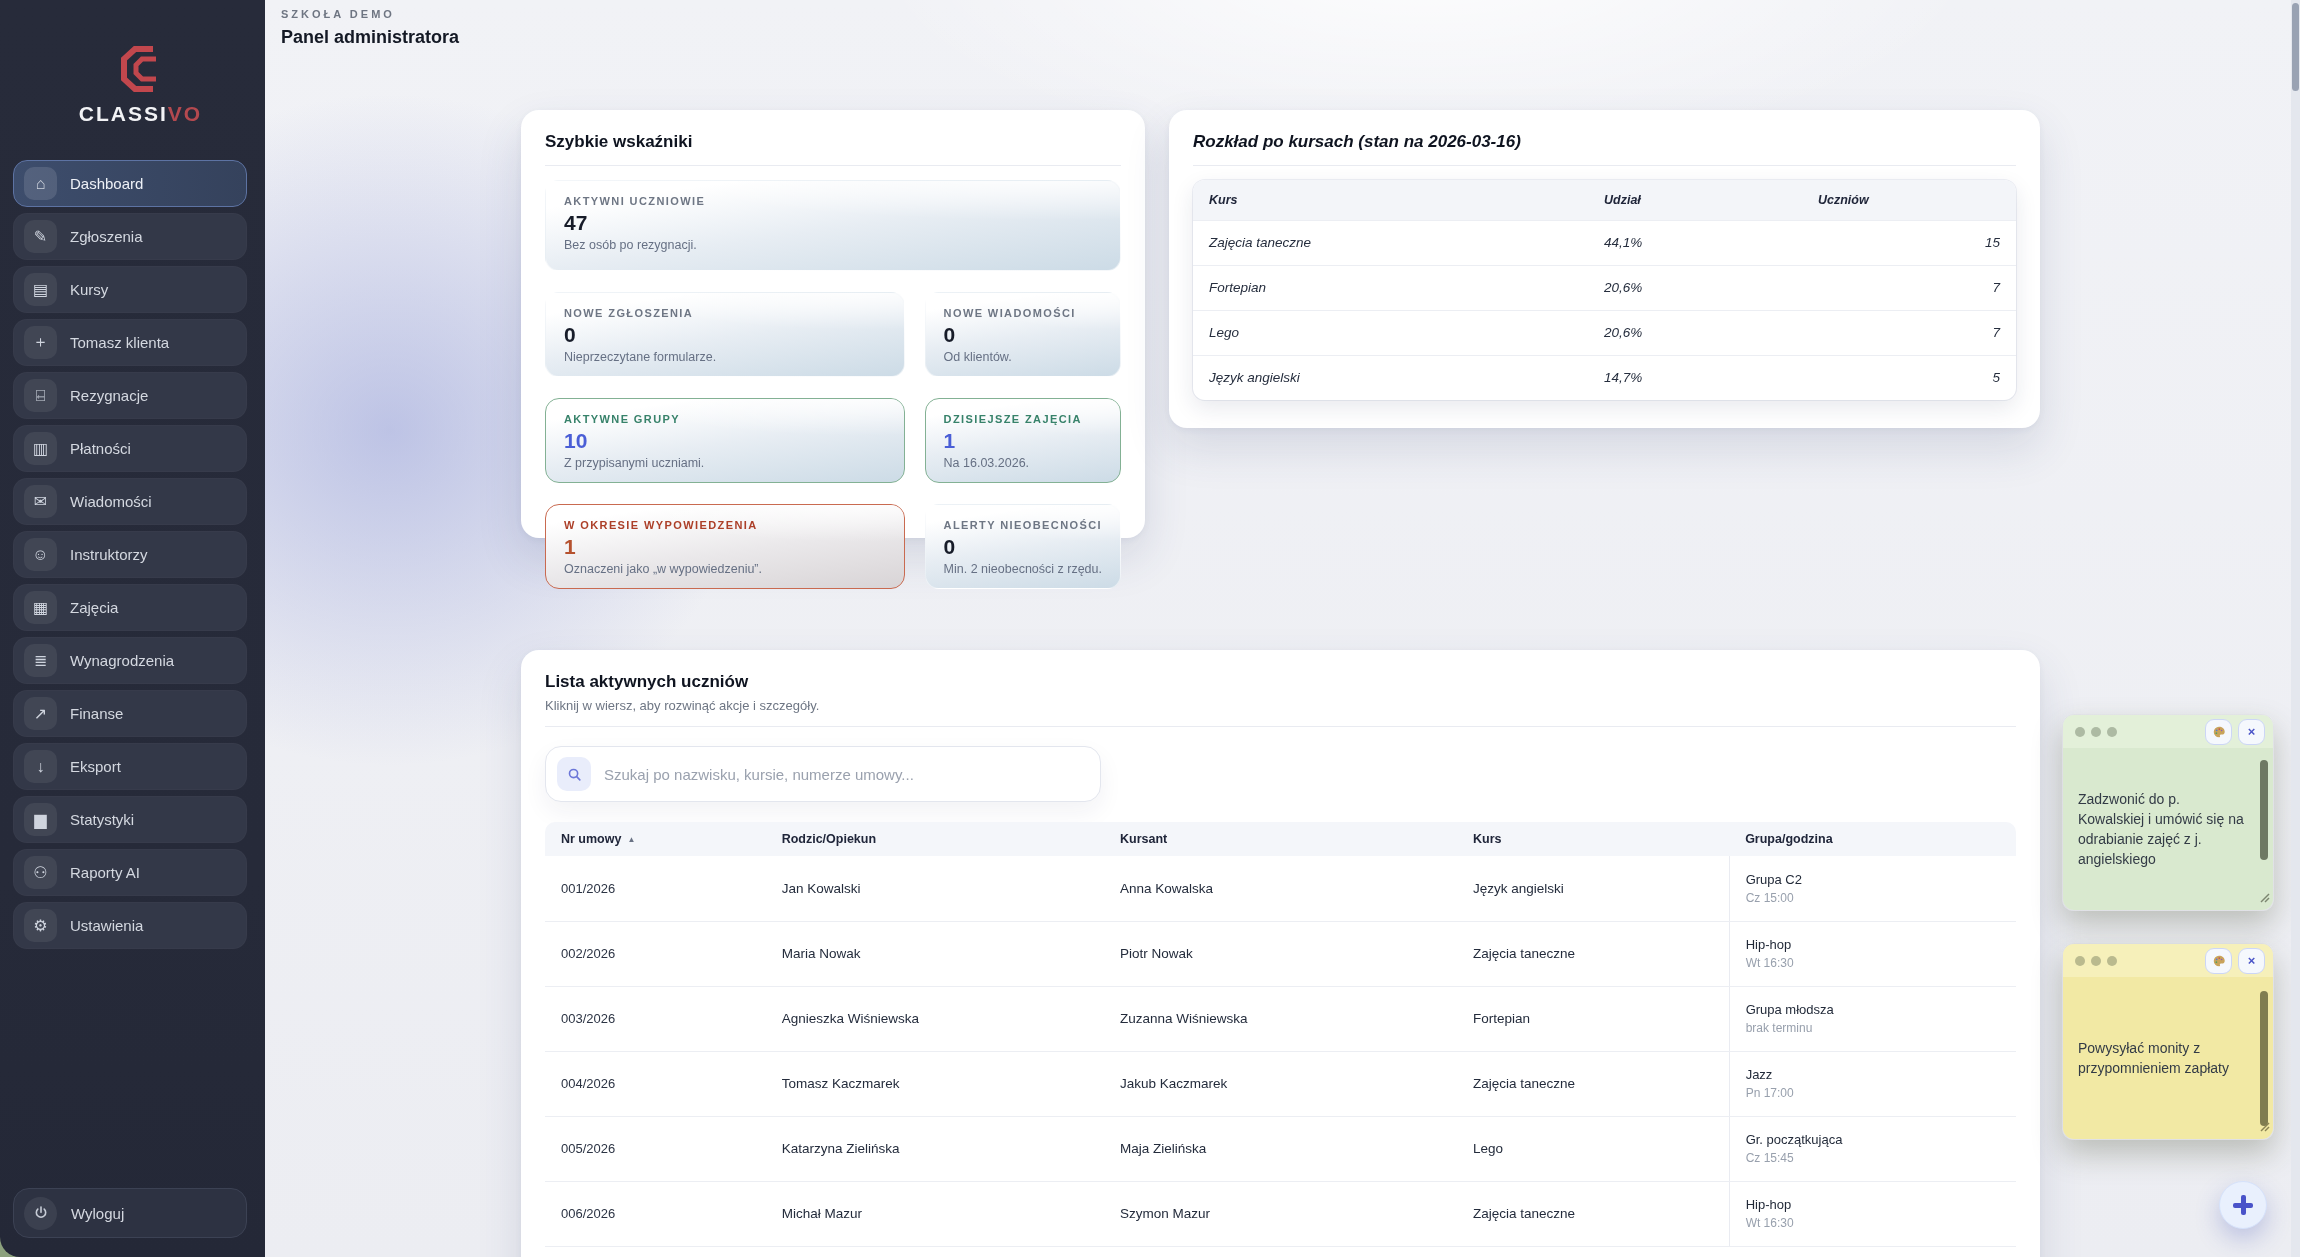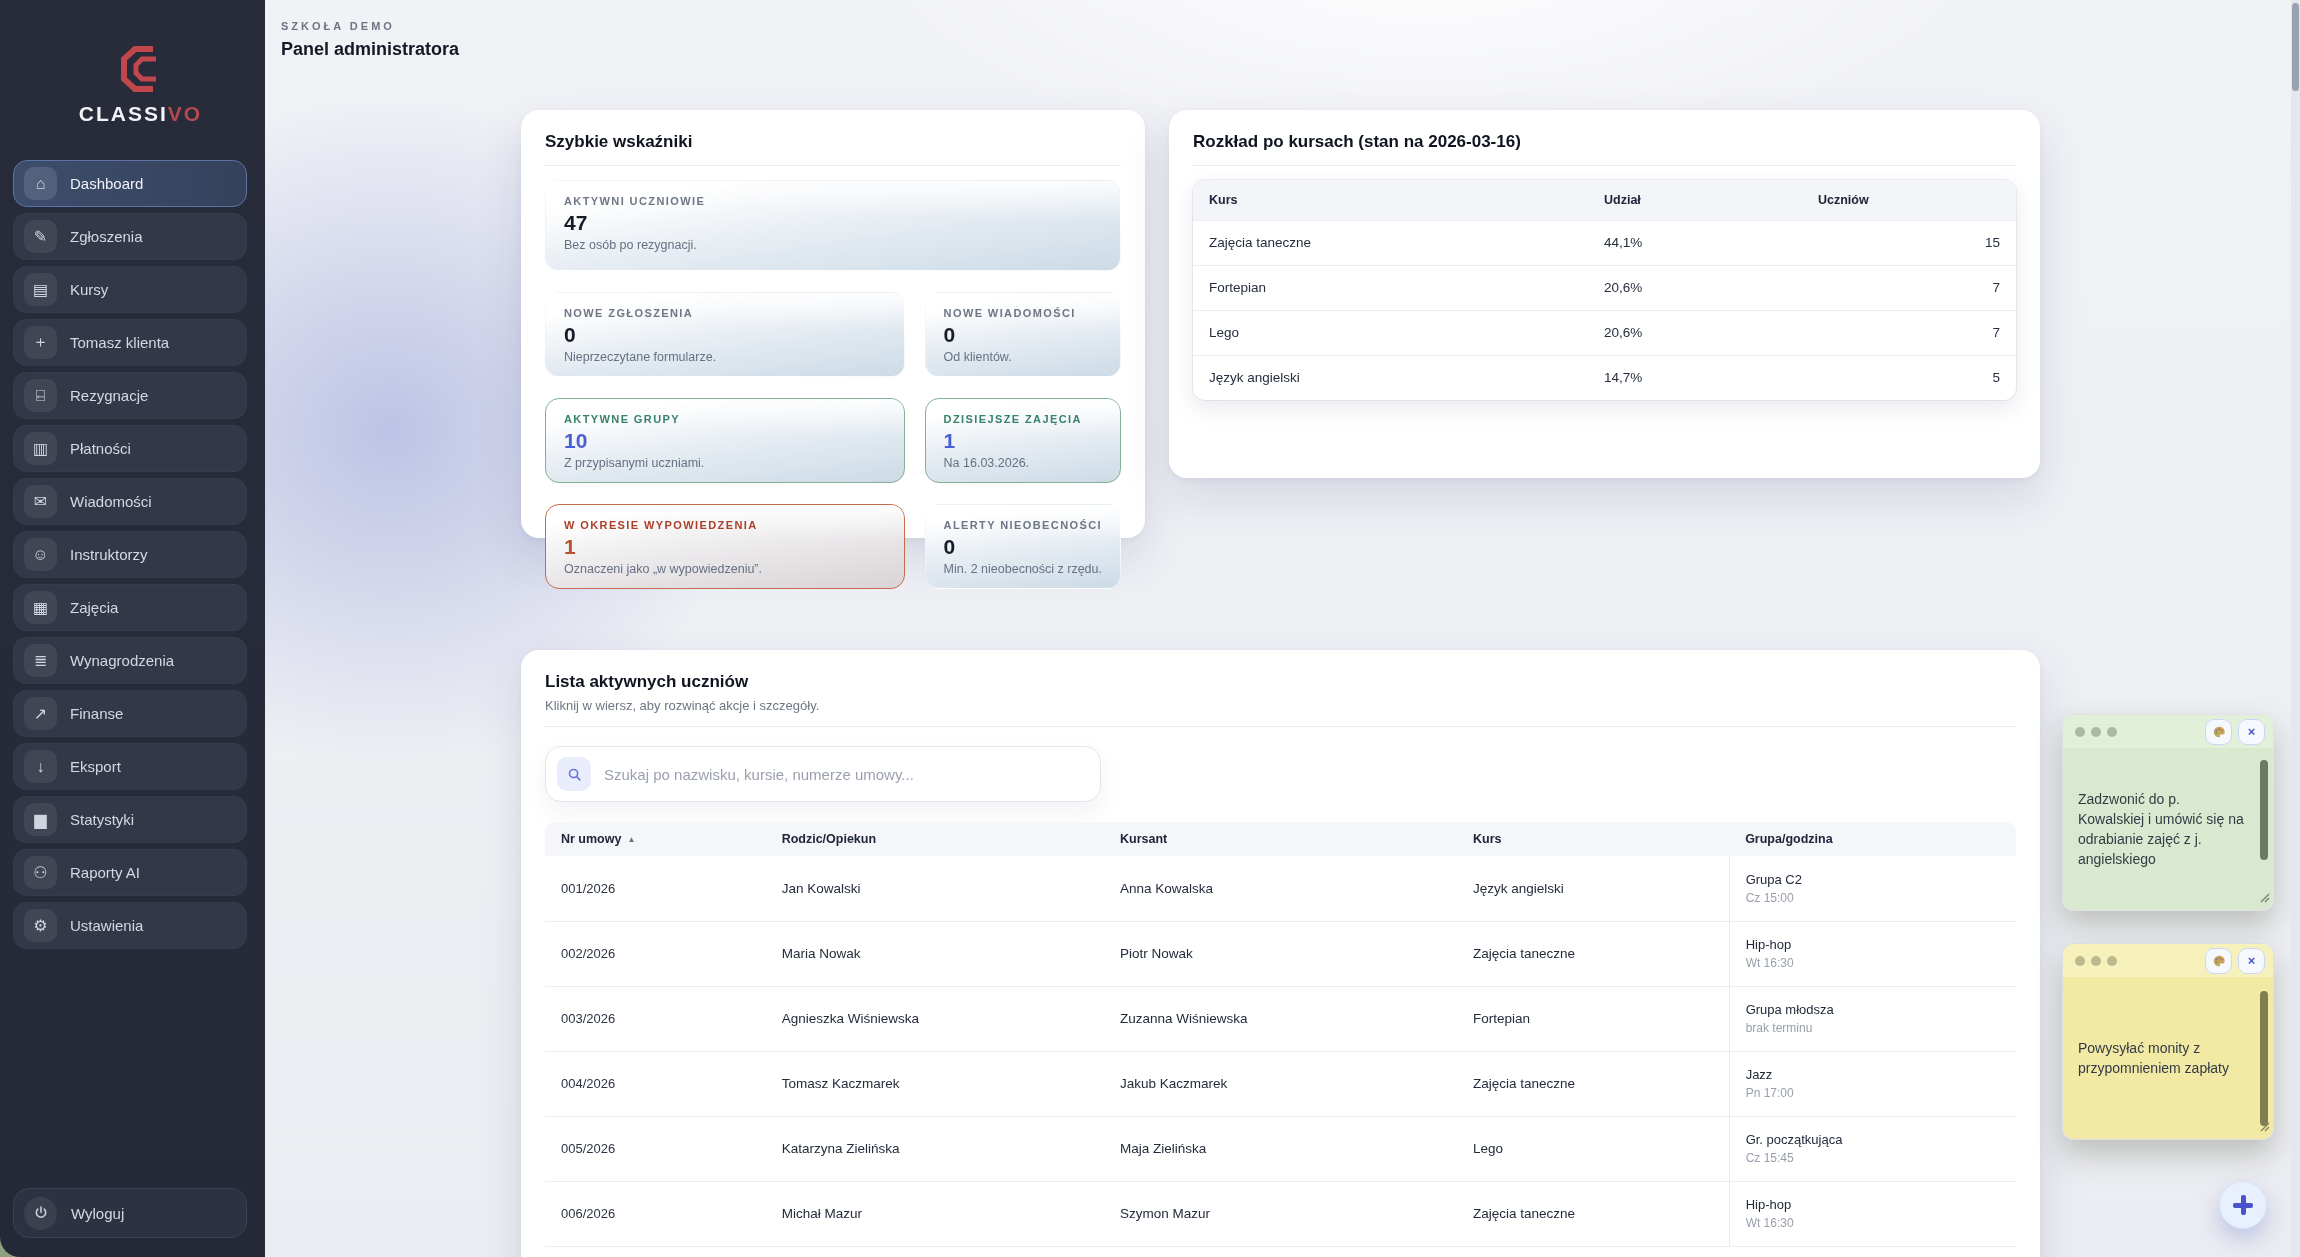--- a/index.html
+++ b/index.html
@@ -44,21 +44,21 @@
   .nav-item.active .nav-label{ color:#eef1f7; }
   .logout{
     position:absolute; left:13px; right:18px; top:1188px; height:50px;
     display:flex; align-items:center; gap:14px; padding:0 10px;
     border-radius:16px; background:#2d3242; border:1px solid #3c4254; cursor:pointer;
   }
   .logout-ico{ width:33px; height:33px; border-radius:50%; background:rgba(255,255,255,0.07);
     display:flex; align-items:center; justify-content:center; }
 
   
-  .page-header{ position:absolute; left:281px; top:20px; z-index:1; }
+  .page-header{ position:absolute; left:281px; top:8px; z-index:1; }
   .school-name{ font-size:11px; font-weight:600; letter-spacing:3px; color:#6e7582; }
   .page-title{ font-size:18px; font-weight:800; color:#141925; margin-top:7px; }
 
   
   .card{
     position:absolute; background:#fff; border-radius:18px;
     box-shadow:0 20px 45px rgba(50,65,110,0.14), 0 2px 6px rgba(50,65,110,0.06);
     padding:22px 24px;
   }
   .card-title{ font-size:17px; font-weight:800; color:#0f1420; }
@@ -81,21 +81,21 @@
   .stat.red{ border:1px solid #c96a50;
     background:linear-gradient(172deg,#ffffff 14%,#eae8ea 55%,#d8d4d6 100%); }
   .stat-label{ font-size:11px; font-weight:700; letter-spacing:1.4px; color:#6e7684; position:relative; z-index:1; }
   .stat.green .stat-label{ color:#37826a; }
   .stat.red .stat-label{ color:#ac3f28; }
   .stat-value{ font-size:21px; font-weight:800; color:#171c29; margin-top:4px; position:relative; z-index:1; }
   .stat.green .stat-value{ color:#4a5ed6; }
   .stat.red .stat-value{ color:#b5512e; }
   .stat-desc{ font-size:12.5px; color:#667084; margin-top:3px; position:relative; z-index:1; }
 
-  #courses-card{ left:1169px; top:110px; width:871px; height:368px; }
+  #courses-card{ left:1169px; top:110px; width:871px; height:318px;font-style:italic; }
   .inner-table{
     margin-top:14px; border-radius:12px; background:#fff;
     box-shadow:0 8px 22px rgba(30,40,80,0.10), 0 0 0 1px #eef0f5; overflow:hidden;
   }
   table{ border-collapse:collapse; width:100%; table-layout:fixed; }
   #courses-card th{
     background:#f3f5f9; height:40px; text-align:left; font-size:12.5px; font-weight:700;
     color:#20263a; padding:0 16px;
   }
   #courses-card td{

